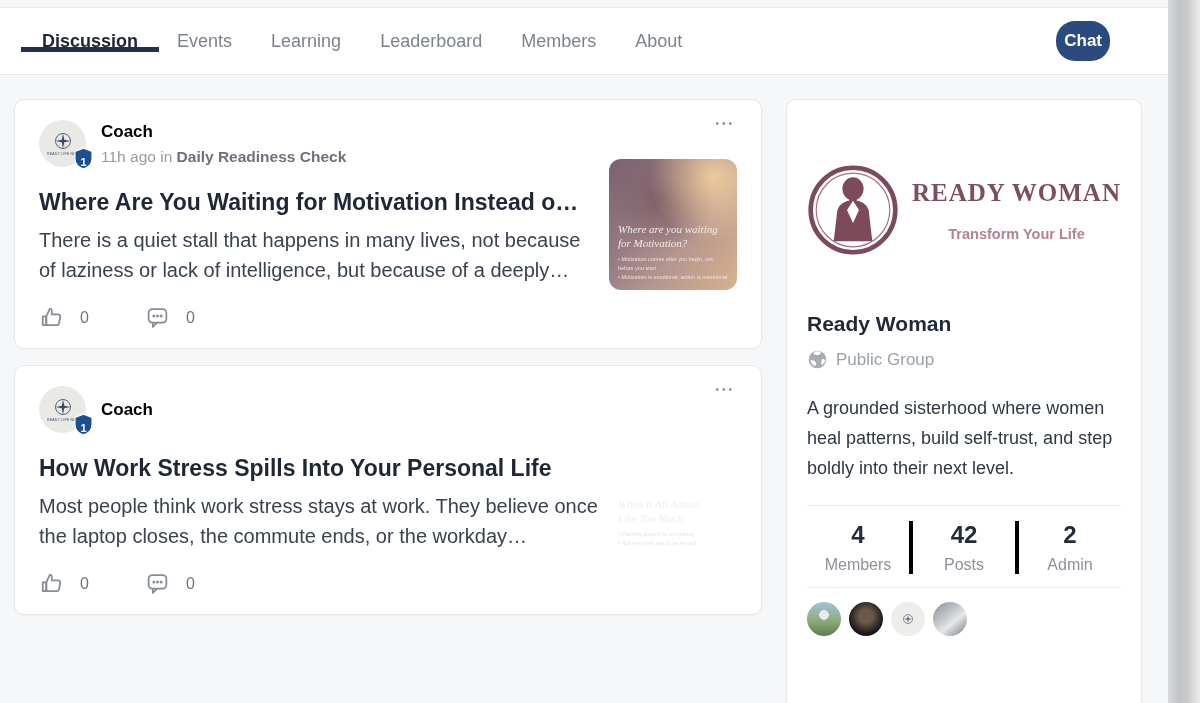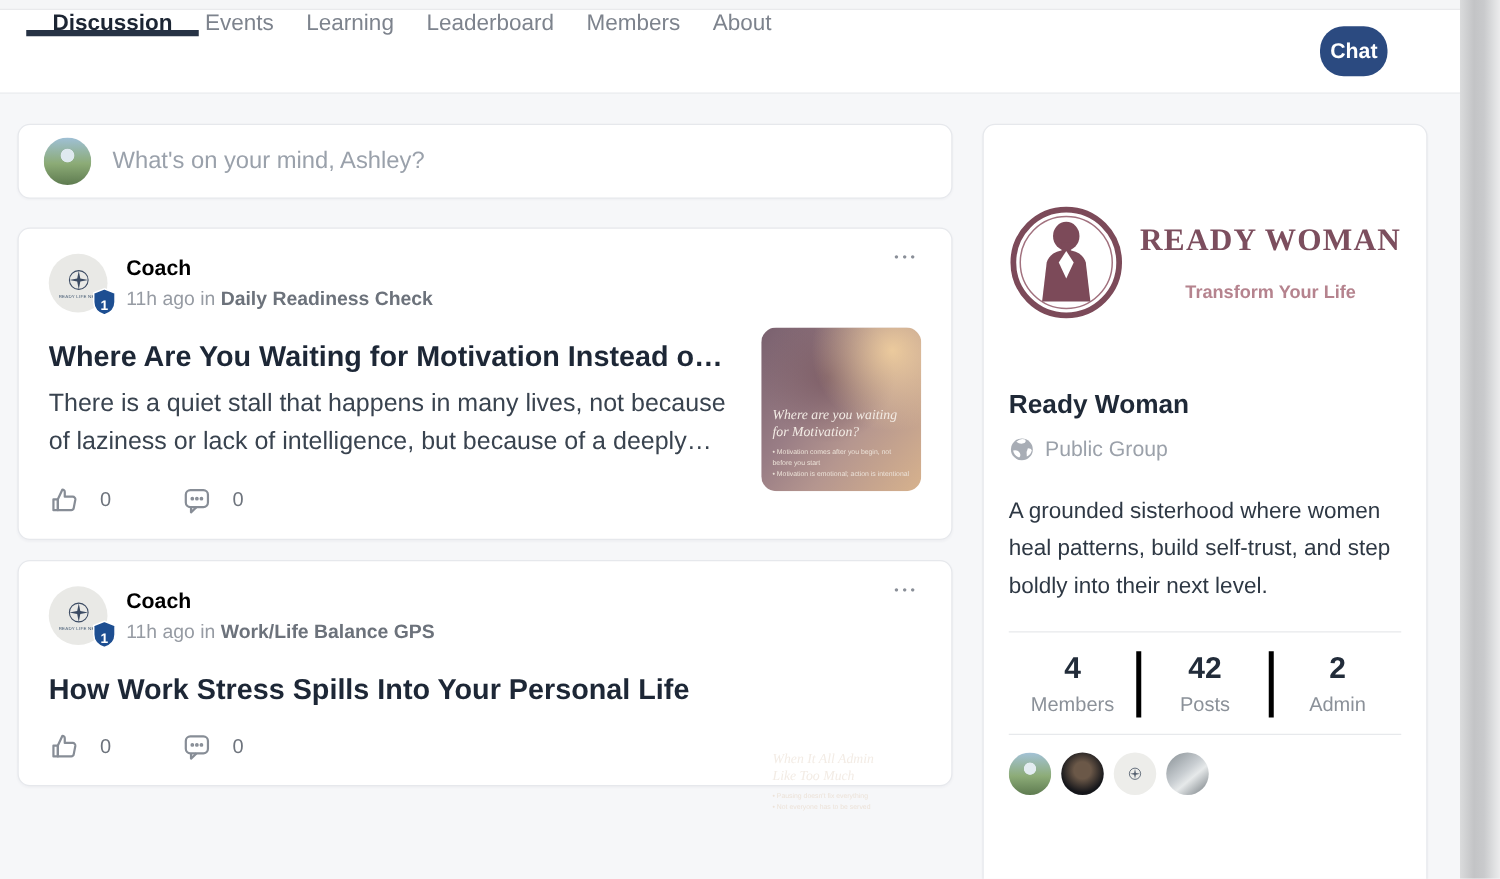--- a/index.html
+++ b/index.html
@@ -2,21 +2,21 @@
 <html><head>
 <meta charset="utf-8">
 <style>
   * { margin:0; padding:0; box-sizing:border-box; }
   html,body { width:1200px; height:703px; overflow:hidden; }
   body { font-family:"Liberation Sans", sans-serif; background:#f6f7f9; position:relative; }
 
   
   .top-strip { height:8px; background:#f5f6f7; border-bottom:1px solid #e9eaec; }
   .nav { height:67px; background:#fff; border-bottom:1px solid #e8eaed; display:flex; align-items:center; padding:0 90px 0 42px; }
-  .nav-tabs { display:flex; gap:26px; height:100%; align-items:flex-start; }
+  .nav-tabs { display:flex; gap:39px; height:100%; align-items:center; }
   .tab { display:flex; align-items:center; font-size:18px; color:#7d838d; position:relative; cursor:pointer; }
   .tab.active { color:#1c2533; font-weight:700; }
   .tab.active::after { content:""; position:absolute; left:-21px; right:-21px; bottom:0; height:5px; background:#263244; }
   .chat-btn { margin-left:auto; background:#2b4a80; color:#fff; border:none; border-radius:19px; font-family:inherit; font-size:17px; font-weight:700; padding:10px 8px; cursor:pointer; }
 
   
   .page { display:flex; gap:24px; padding:24px 0 0 14px; }
   .main-col { width:748px; }
   .sidebar { width:356px; }
   .card { background:#fff; border:1px solid #e6e8ec; border-radius:10px; box-shadow:0 1px 2px rgba(20,30,50,.03); }
@@ -38,21 +38,21 @@
   .author { font-size:17px; font-weight:700; color:#000000; }
   .meta { margin-top:6px; font-size:15.5px; color:#969ba3; }
   .meta b { color:#6c727b; font-weight:700;text-align:center; }
   .menu-dots { position:absolute; top:18px; right:26px; color:#8a8f98; font-size:10px; letter-spacing:3px; cursor:pointer; }
   .post-title { margin-top:22px; font-size:23px; font-weight:700; color:#1d2736; width:570px; white-space:nowrap; overflow:hidden; }
   .post-excerpt { margin-top:9px; font-size:20px; line-height:30px; color:#39434f; width:560px; }
   .post-actions { margin-top:20px; display:flex; align-items:center; gap:14px; color:#6e747d; font-size:16px; }
   .act-group { display:flex; align-items:center; gap:16px; cursor:pointer; }
   .act-group + .act-group { margin-left:42px; }
 
-  .post-thumb { position:absolute; right:24px; top:79px; width:128px; height:131px; border-radius:12px; overflow:hidden;
+  .post-thumb { position:absolute; right:24px; top:59px; width:128px; height:131px; border-radius:12px; overflow:hidden;
     display:flex; flex-direction:column; justify-content:flex-end; padding:9px 9px 8px; cursor:pointer; }
   .thumb1 { background:
     radial-gradient(circle at 82% 14%, rgba(247,213,160,.85), rgba(247,213,160,0) 42%),
     radial-gradient(circle at 42% 30%, rgba(120,88,96,.8), rgba(120,88,96,0) 45%),
     linear-gradient(128deg,#79606e 0%,#997d85 38%,#b5968f 62%,#d7b28d 100%); }
   .thumb2 { background:
     radial-gradient(circle at 30% 32%, rgba(90,76,66,.9), rgba(90,76,66,0) 50%),
     linear-gradient(112deg,#423e3a 0%,#746believe 0,#746a60 32%,#a99d90 55%,#c7bbac 68%,#56504a 100%); }
   .thumb-h { font-family:"Liberation Serif", serif; font-style:italic; color:#f3ece5; font-size:11px; line-height:13.5px; }
   .thumb-bullets { margin-top:5px; }
@@ -98,24 +98,20 @@
     <div class="tab">Leaderboard</div>
     <div class="tab">Members</div>
     <div class="tab">About</div>
   </div>
   <button class="chat-btn">Chat</button>
 </div>
 
 <div class="page">
   <div class="main-col">
 
-    <div class="card composer">
-      <div class="avatar-photo"></div>
-      <div class="composer-ph">What's on your mind, Ashley?</div>
-    </div>
 
     <div class="card post">
       <div class="post-header">
         <div class="post-avatar">
           <svg width="20" height="20" viewBox="0 0 24 24">
               <circle cx="12" cy="12" r="9" fill="none" stroke="#3c4b63" stroke-width="1"></circle>
               <path d="M12 3 L13.5 10.5 L21 12 L13.5 13.5 L12 21 L10.5 13.5 L3 12 L10.5 10.5 Z" fill="#3c4b63"></path>
             </svg>
           <div class="av-label">READY LIFE NET</div>
           <svg class="badge-shield" viewBox="0 0 20 24">
@@ -171,26 +167,26 @@
               <path d="M12 3 L13.5 10.5 L21 12 L13.5 13.5 L12 21 L10.5 13.5 L3 12 L10.5 10.5 Z" fill="#3c4b63"></path>
             </svg>
           <div class="av-label">READY LIFE NET</div>
           <svg class="badge-shield" viewBox="0 0 20 24">
               <path d="M10 1 L19 4.5 V12 c0 6 -4.5 9.5 -9 11 c-4.5 -1.5 -9 -5 -9 -11 V4.5 Z" fill="#1d4e91" stroke="#fff" stroke-width="1.3"></path>
             </svg>
           <div class="badge-num">1</div>
         </div>
         <div>
           <div class="author">Coach</div>
-          <div class="meta"><span>11h ago in</span> <b>Work/Life Balance GPS</b></div>
         </div>
       </div>
       <div class="menu-dots">•••</div>
 
       <div class="post-title">How Work Stress Spills Into Your Personal Life</div>
+      <div class="post-excerpt">Most people think work stress stays at work. They believe once the laptop closes, the commute ends, or the workday…</div>
 
       <div class="post-thumb thumb2">
         <div class="thumb-h">When It All Admin</div>
         <div class="thumb-h">Like Too Much</div>
         <div class="thumb-bullets">
           <div class="thumb-b">Pausing doesn't fix everything</div>
           <div class="thumb-b">Not everyone has to be served</div>
         </div>
       </div>
 

